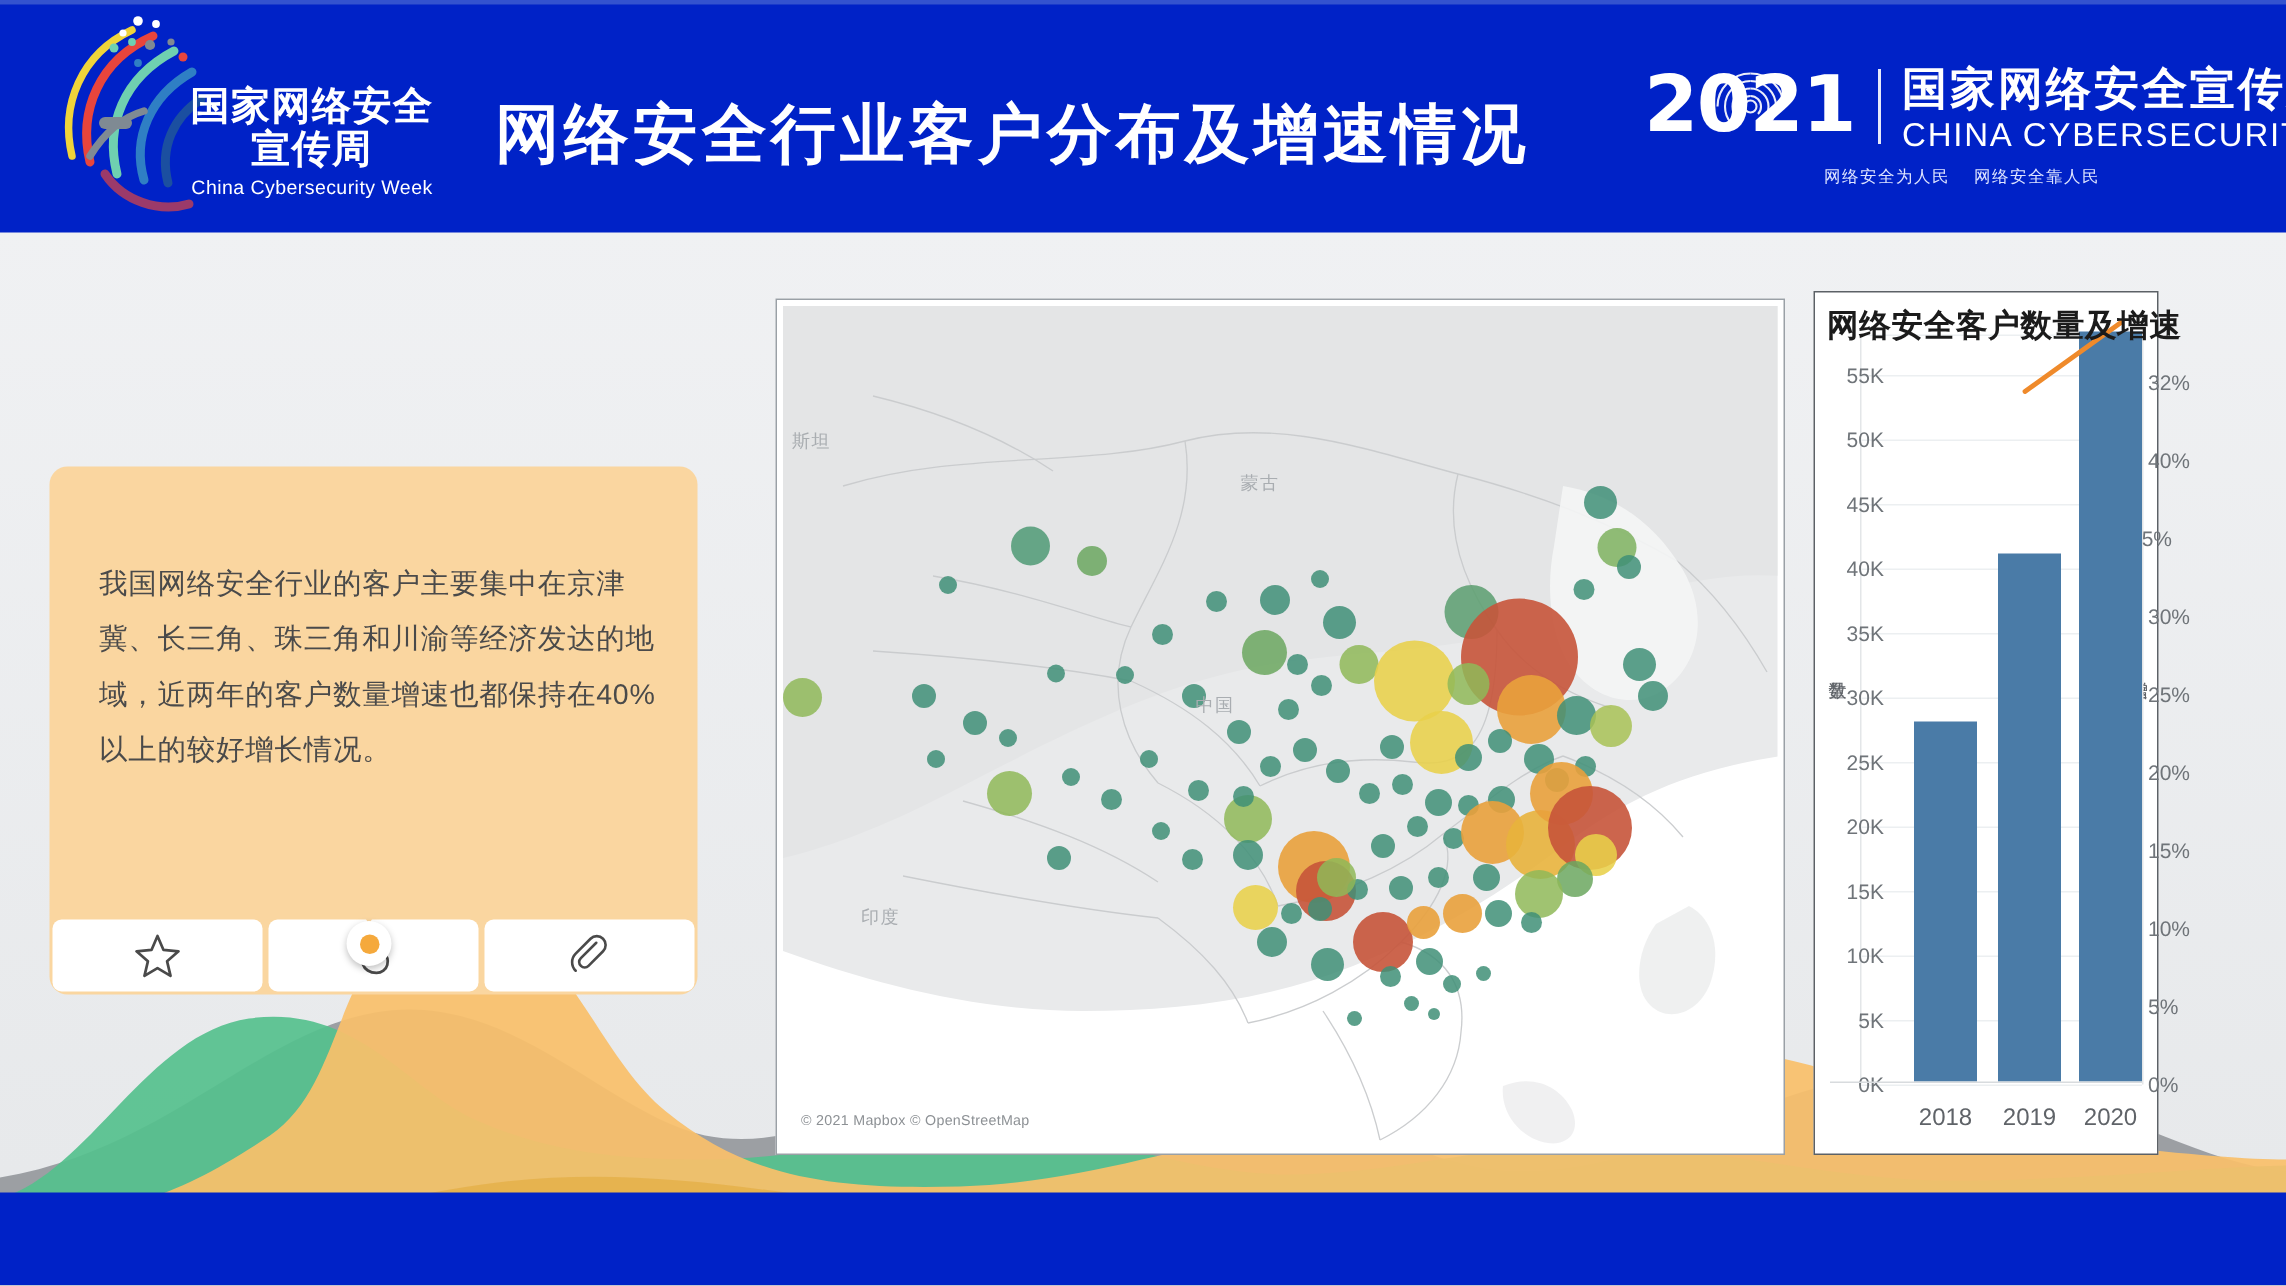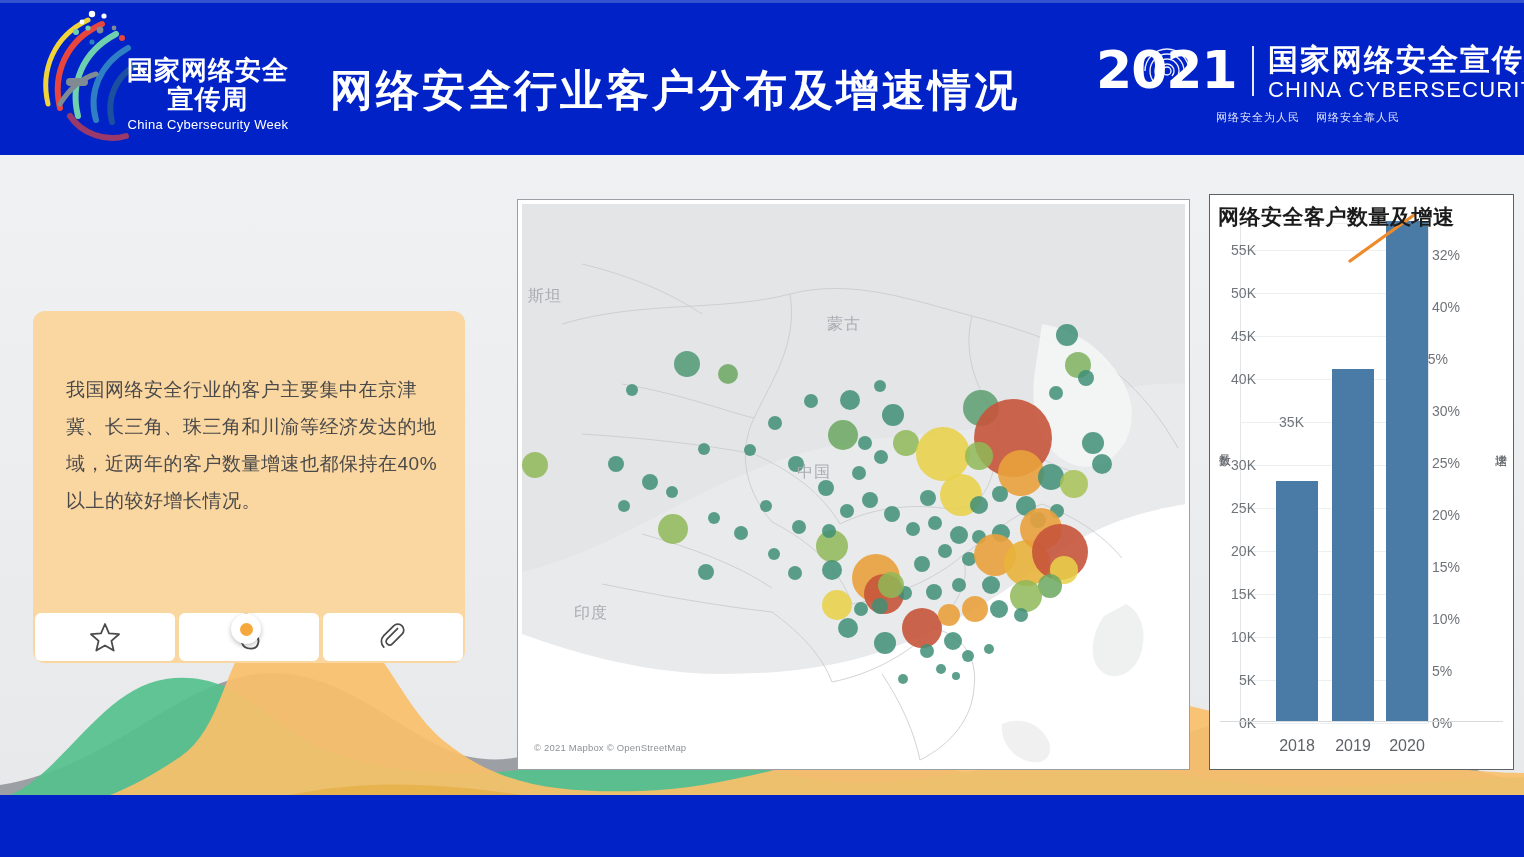--- a/index.html
+++ b/index.html
@@ -76,26 +76,26 @@
     background:#fff;border:1px solid #9aa0a6;box-sizing:border-box;
   }
   .map-canvas{position:absolute;inset:4px;overflow:hidden;background:#fff;}
   .map-title{
     position:absolute;left:25px;top:32px;color:#3c4043;font-size:23px;font-weight:bold;
     letter-spacing:1px;z-index:6;
   }
   .map-attr{
     position:absolute;left:12px;bottom:12px;color:#8d9195;font-size:9.5px;letter-spacing:.2px;z-index:6;
   }
-  .map-label{position:absolute;color:#a9adb1;font-size:16px;z-index:5;letter-spacing:1px;}
+  .map-label{position:absolute;color:#a9adb1;font-size:12px;z-index:5;letter-spacing:1px;}
   .bubble{position:absolute;border-radius:50%;z-index:4;}
 
   
   .chart-panel{
-    position:absolute;left:1209px;top:194px;width:305px;height:576px;
+    position:absolute;left:1209px;top:194px;width:230px;height:576px;
     background:#fff;border:1px solid #5c6166;box-sizing:border-box;
   }
   .chart-title{
     position:absolute;left:8px;top:8px;color:#1b1b1b;font-size:21px;font-weight:bold;
     letter-spacing:.5px;white-space:nowrap;z-index:8;
   }
   .ytick{position:absolute;right:4px;color:#6f7479;font-size:14px;transform:translateY(-50%);white-space:nowrap;}
   .ytick-r{position:absolute;left:4px;color:#6f7479;font-size:14px;transform:translateY(-50%);white-space:nowrap;}
   .gridline{position:absolute;left:0;width:160px;height:1px;background:#eceff1;}
   .bar{position:absolute;bottom:0;background:#4a7ba7;}
@@ -381,21 +381,21 @@
     <div class="gridline" style="left:30px;top:55px;width:188px;"></div>
     <div class="gridline" style="left:30px;top:28px;width:188px;"></div>
 
     <div class="ytick" style="top:528px;left:0;width:46px;text-align:right;">0K</div>
     <div class="ytick" style="top:485px;left:0;width:46px;text-align:right;">5K</div>
     <div class="ytick" style="top:442px;left:0;width:46px;text-align:right;">10K</div>
     <div class="ytick" style="top:399px;left:0;width:46px;text-align:right;">15K</div>
     <div class="ytick" style="top:356px;left:0;width:46px;text-align:right;">20K</div>
     <div class="ytick" style="top:313px;left:0;width:46px;text-align:right;">25K</div>
     <div class="ytick" style="top:270px;left:0;width:46px;text-align:right;">30K</div>
-    <div class="ytick" style="top:227px;left:0;width:46px;text-align:right;margin-left:48px;">35K</div>
+    <div class="ytick" style="top:227px;left:0;width:46px;text-align:right;">35K</div>
     <div class="ytick" style="top:184px;left:0;width:46px;text-align:right;">40K</div>
     <div class="ytick" style="top:141px;left:0;width:46px;text-align:right;">45K</div>
     <div class="ytick" style="top:98px;left:0;width:46px;text-align:right;">50K</div>
     <div class="ytick" style="top:55px;left:0;width:46px;text-align:right;">55K</div>
 
     <div class="ytick-r" style="top:528px;left:222px;">0%</div>
     <div class="ytick-r" style="top:476px;left:222px;">5%</div>
     <div class="ytick-r" style="top:424px;left:222px;">10%</div>
     <div class="ytick-r" style="top:372px;left:222px;">15%</div>
     <div class="ytick-r" style="top:320px;left:222px;">20%</div>

